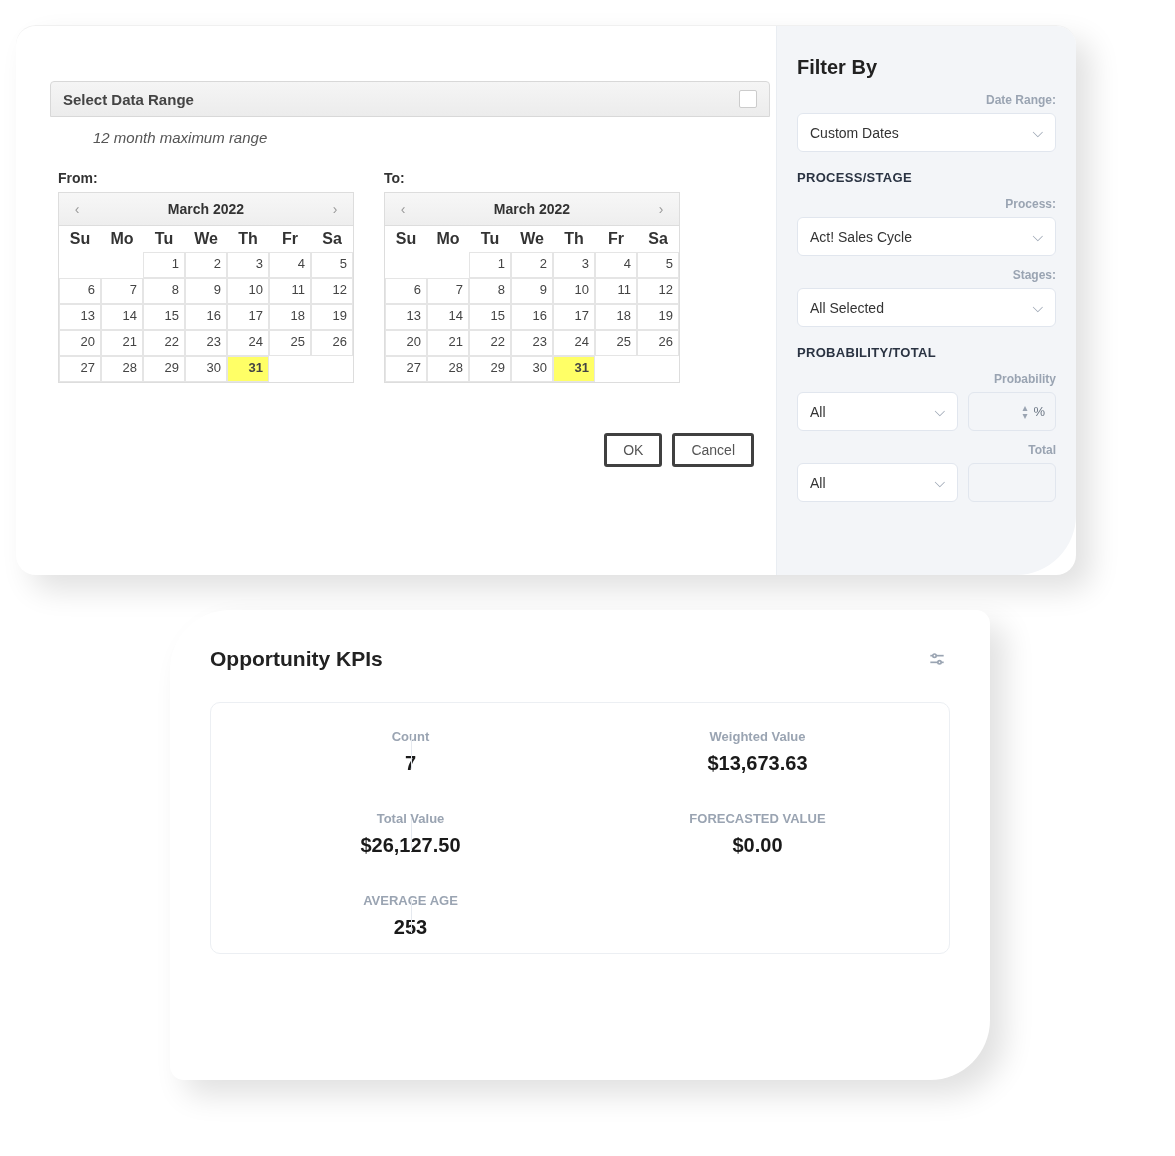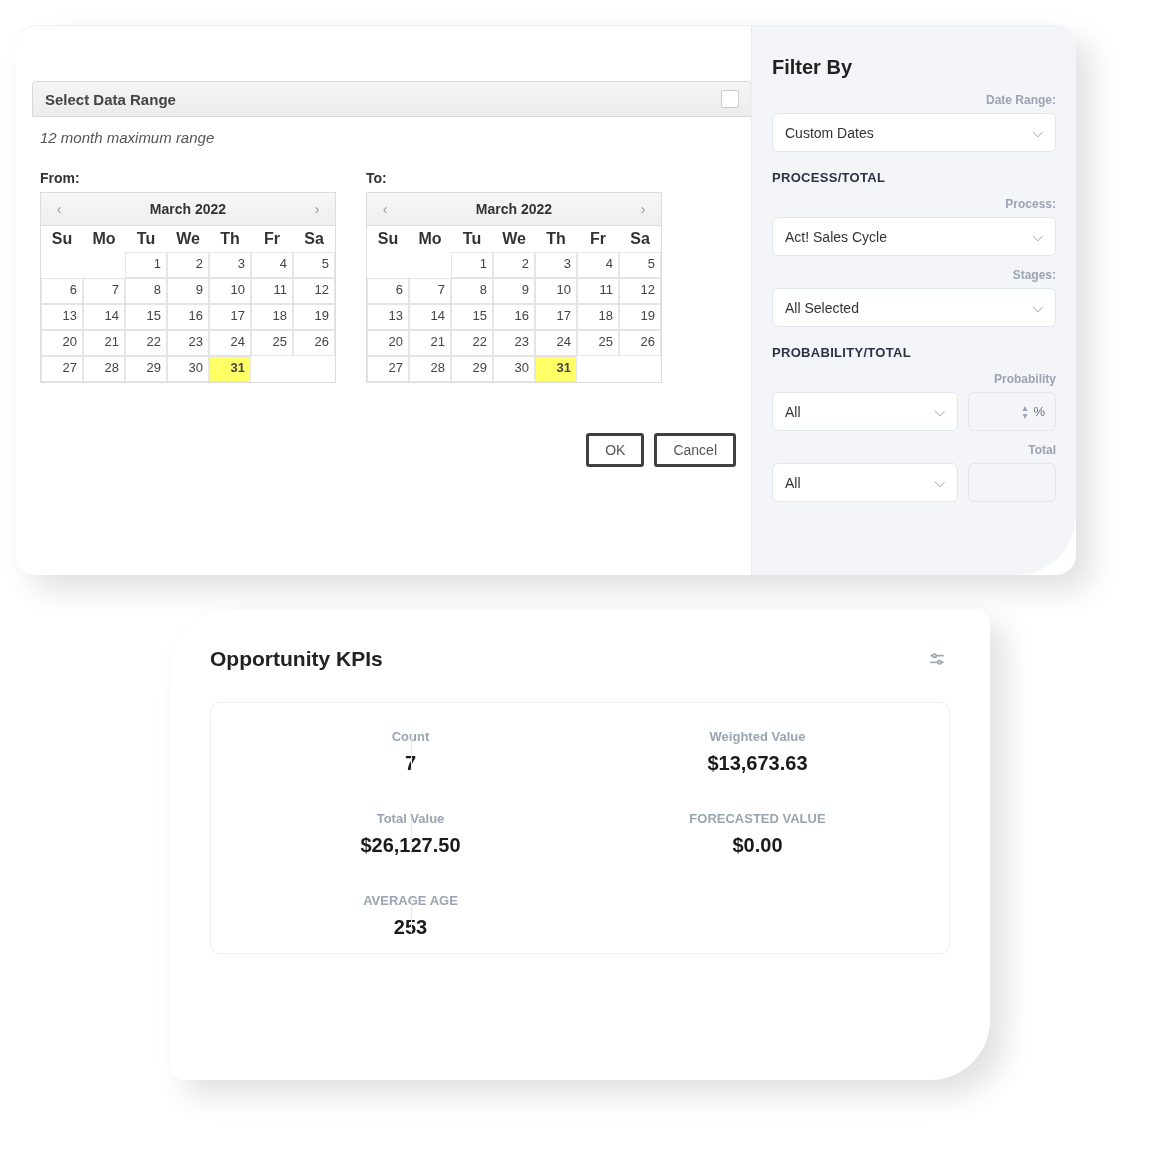--- a/index.html
+++ b/index.html
@@ -21,21 +21,21 @@
     height: 550px;
     background: #fff;
     border-radius: 20px;
     box-shadow: 15px 15px 30px rgba(0,0,0,0.12);
     overflow: hidden;
     border-top: 1px solid #f0f0f0;
   }
 
   .modal-surface {
     position: absolute;
-    left: 16px;
+    left: 34px;
     top: 55px;
     width: 720px;
   }
   .modal-header {
     background: linear-gradient(#f5f5f5,#ececec);
     border: 1px solid #d8d8d8;
     border-radius: 4px 4px 0 0;
     padding: 8px 12px;
     display: flex;
     align-items: center;
@@ -51,20 +51,21 @@
     border: 1px solid #ccc;
     background: #fff;
     border-radius: 2px;
     cursor: pointer;
   }
   .modal-sub {
     padding: 12px 8px 0 8px;
     font-style: italic;
     color: #555;
     font-size: 15px;
+    margin-left: 35px;
   }
   .calendars {
     display: flex;
     gap: 30px;
     padding: 24px 8px 10px 8px;
   }
   .cal-block h4 {
     font-size: 14px;
     font-weight: 700;
     color: #333;
@@ -133,21 +134,21 @@
     font-size: 14px;
     color: #555;
     cursor: pointer;
   }
 
   
   .filter-panel {
     position: absolute;
     right: 0;
     top: 0;
-    width: 325px;
+    width: 300px;
     height: 100%;
     background: #f3f5f8;
     padding: 30px 20px 10px 20px;
     border-left: 1px solid #e9edf2;
     border-bottom-right-radius: 60px;
   }
   .filter-panel h2 {
     font-size: 20px;
     font-weight: 700;
     color: #222;
@@ -424,21 +425,21 @@
 
   <div class="filter-panel">
     <h2>Filter By</h2>
 
     <div class="f-label">Date Range:</div>
     <div class="select">
       <span>Custom Dates</span>
       <span class="chev-down">⌵</span>
     </div>
 
-    <div class="f-section">PROCESS/TOTAL</div>
+    <div class="f-section">PROCESS/STAGE</div>
     <div class="f-label">Process:</div>
     <div class="select">
       <span>Act! Sales Cycle</span>
       <span class="chev-down">⌵</span>
     </div>
     <div class="f-label">Stages:</div>
     <div class="select">
       <span>All Selected</span>
       <span class="chev-down">⌵</span>
     </div>

